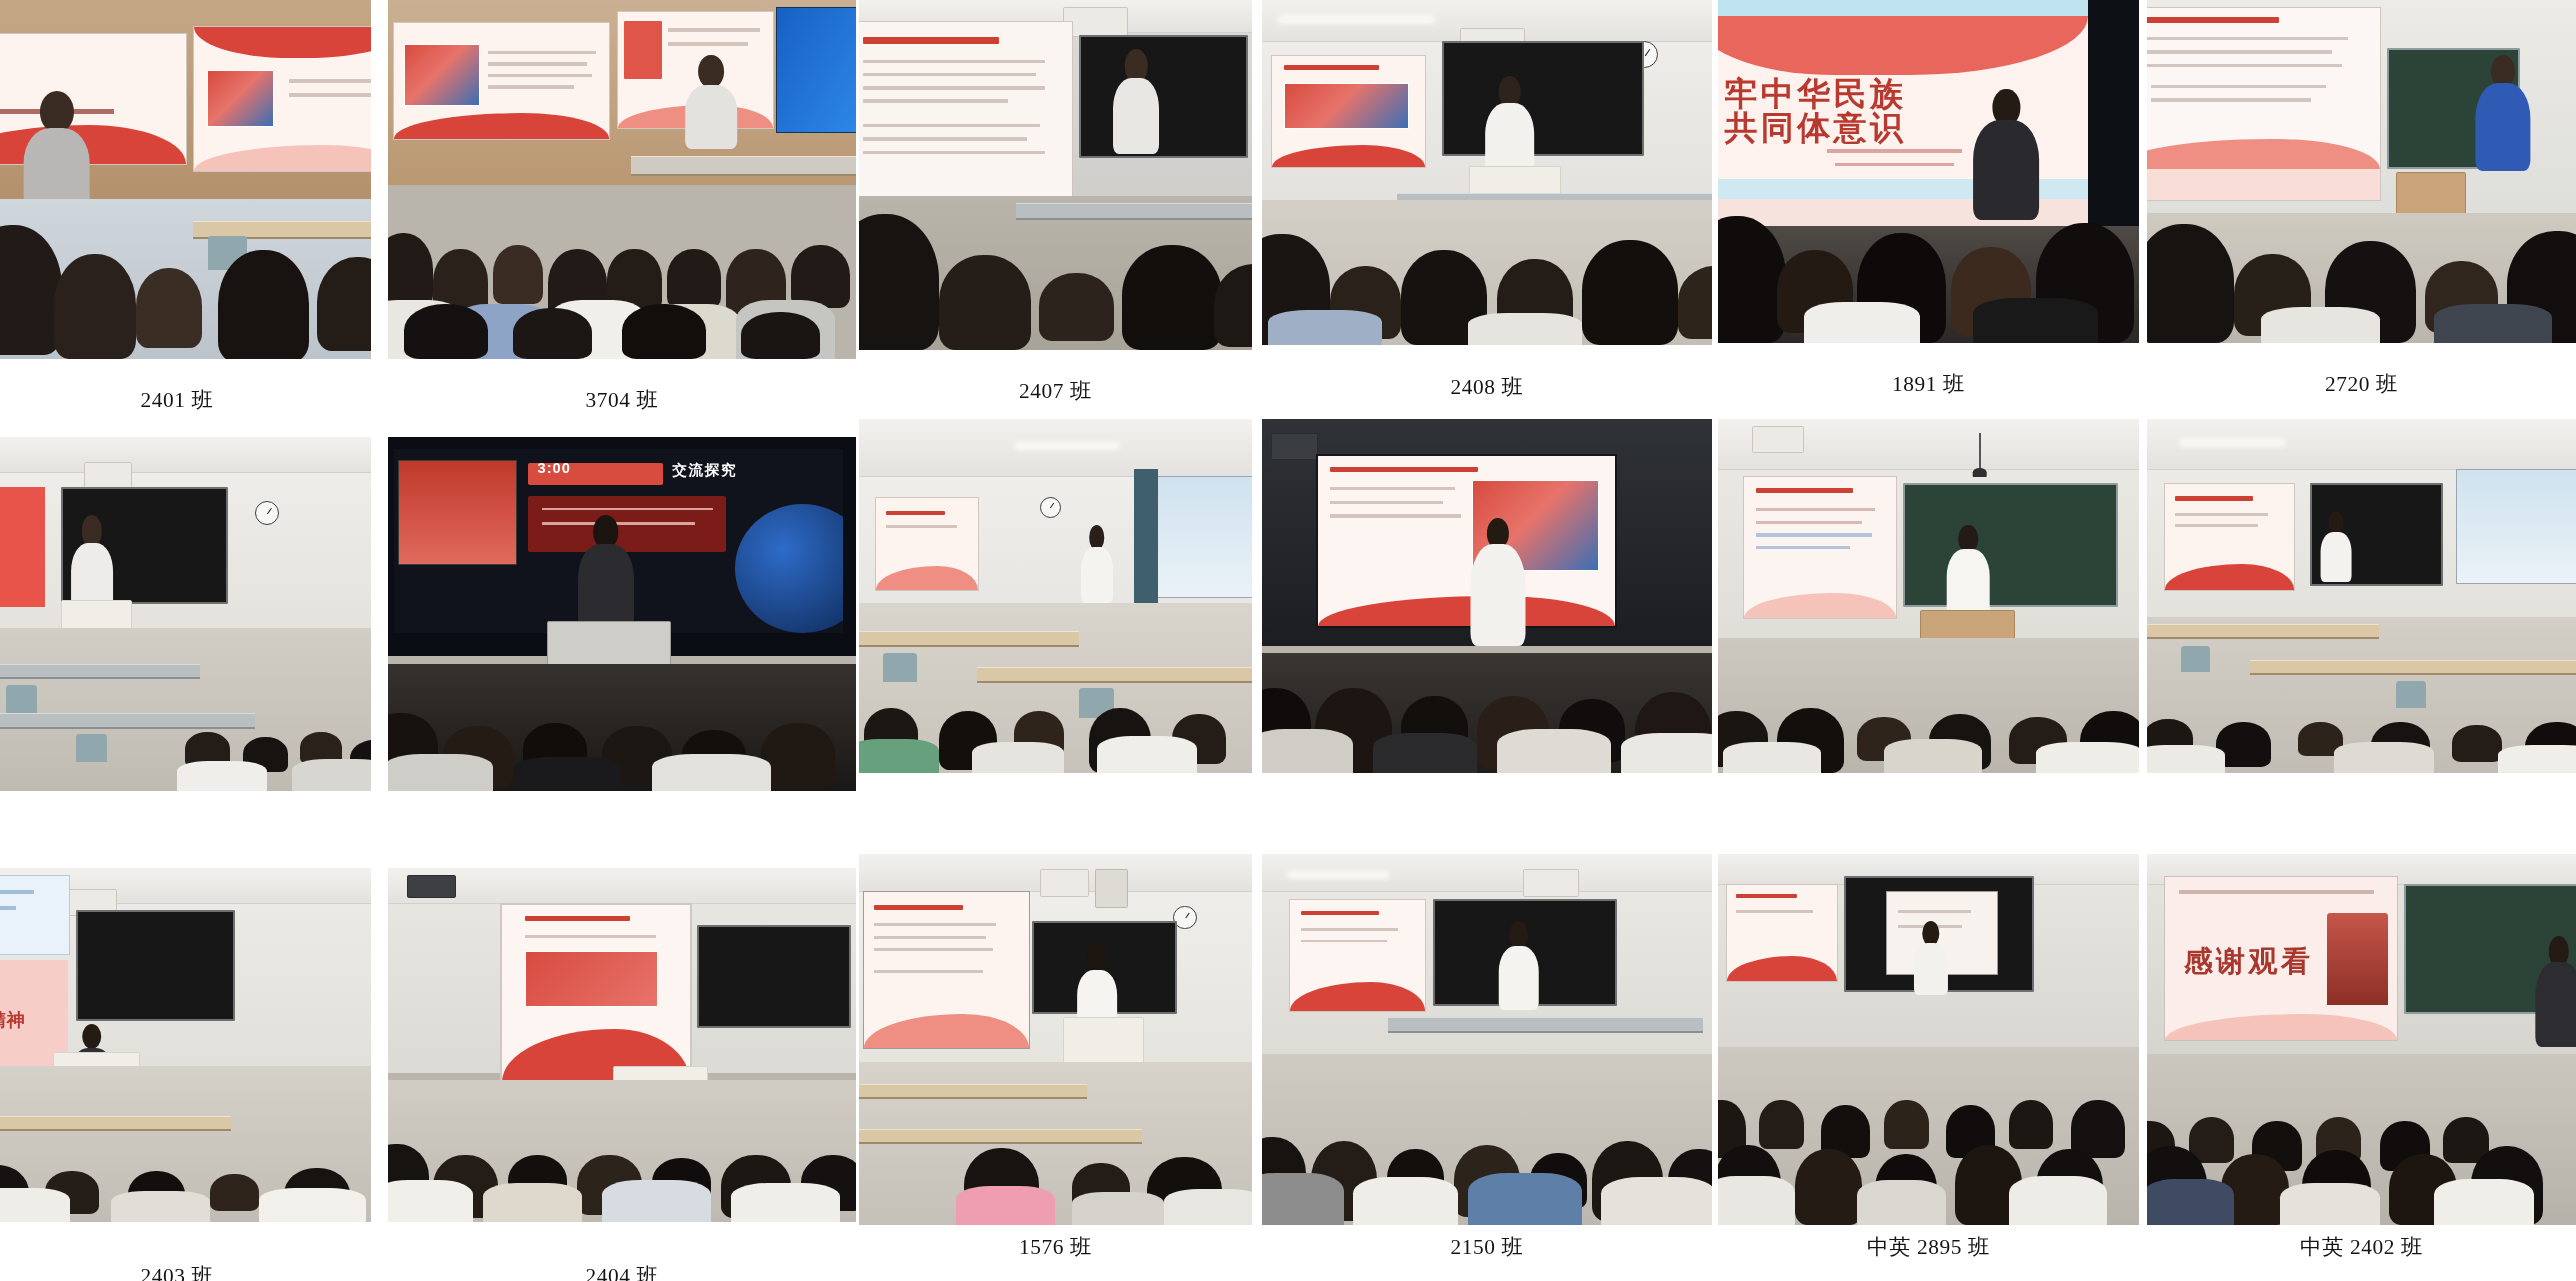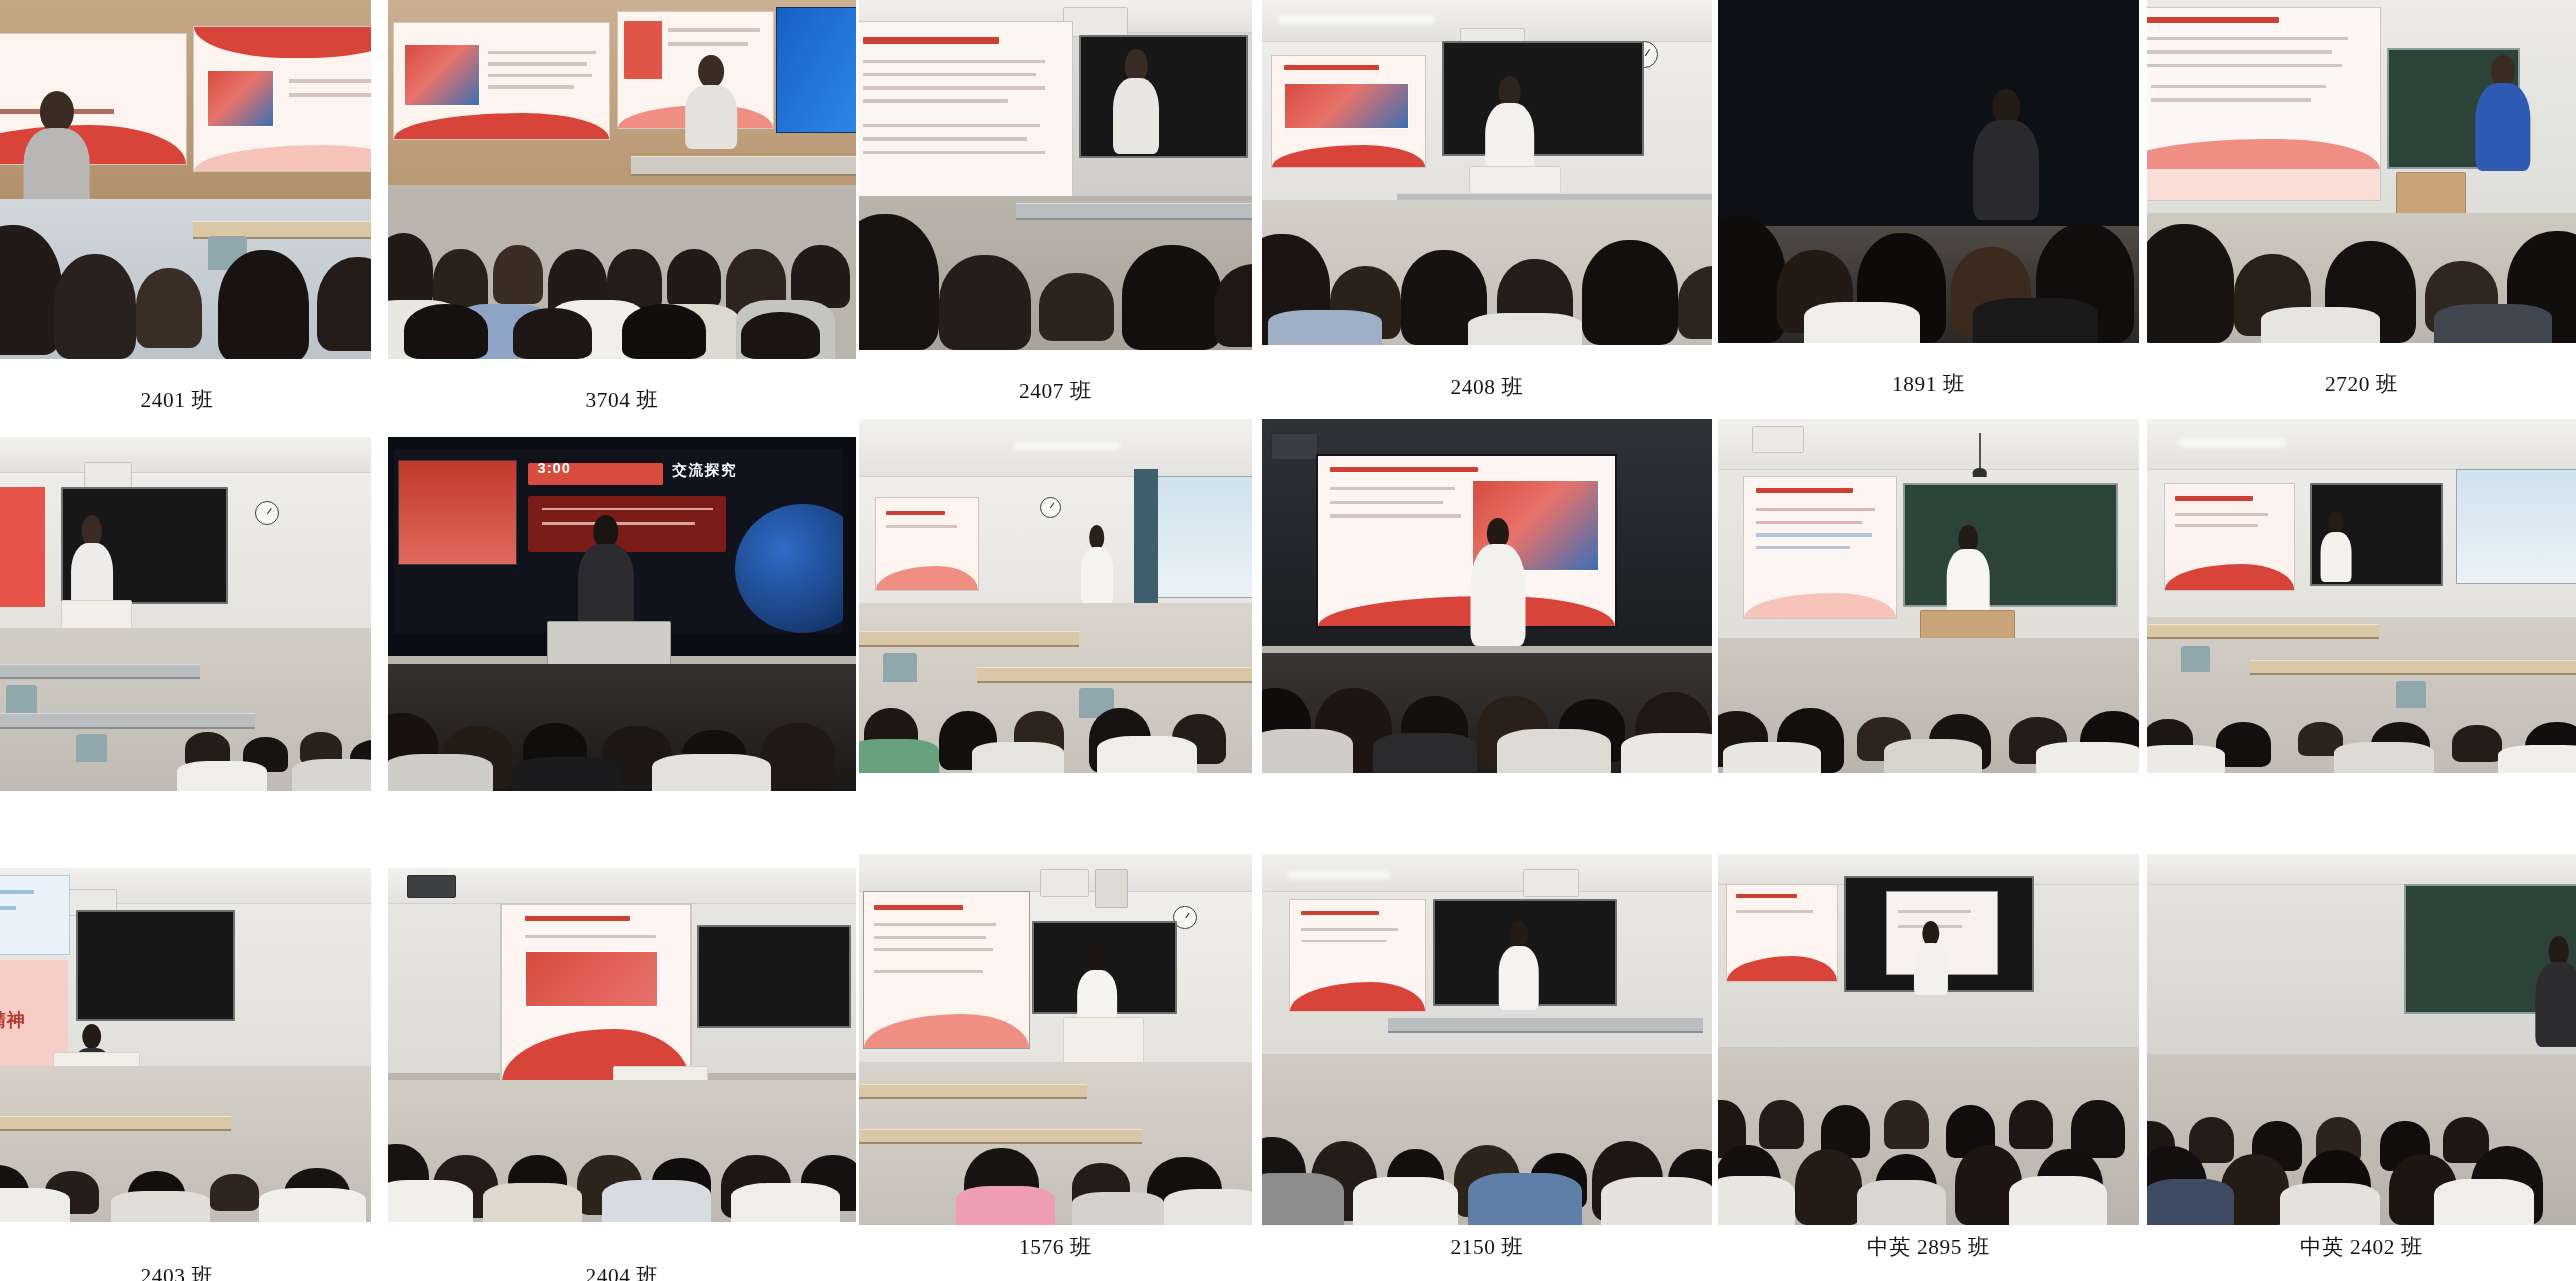--- a/index.html
+++ b/index.html
@@ -389,20 +389,30 @@
         </div>
       </div>
     </div>
     <div class="caption" style="left:0;top:377px;width:450px;">2408 班</div>
   </div>
 
   <div class="cell" style="left:1718px; top:0px; width:421px; height:343px;">
     <div class="photo" style="width:421px;height:343px;">
       <div class="scene">
         <div class="wall" style="height:72%;background:#0d1014"></div>
+        <div class="screen" style="left:-6%;top:0%;width:94%;height:66%;background:#fdf2ee;border:none;">
+          <div style="position:absolute;left:0;right:0;top:0;height:7%;background:#bfe4f0;"></div>
+          <div style="position:absolute;left:0;right:0;top:7%;height:26%;background:#e8665c;border-radius:0 0 45% 35% / 0 0 100% 100%;"></div>
+          <div class="banner-txt" style="left:8%;top:34%;font-size:33px;letter-spacing:3.4px;">牢中华民族</div>
+          <div class="banner-txt" style="left:8%;top:49%;font-size:33px;letter-spacing:3.4px;">共同体意识</div>
+          <div class="ppt-line" style="left:34%;top:66%;width:34%;height:3.4px;background:#d2928c"></div>
+          <div class="ppt-line" style="left:36%;top:72%;width:30%;height:3.4px;background:#d2928c"></div>
+          <div style="position:absolute;left:0;right:0;bottom:12%;height:9%;background:#cfe9f2;"></div>
+          <div style="position:absolute;left:0;right:0;bottom:0;height:12%;background:#f6e3dd;"></div>
+        </div>
         <div class="person" style="left:60%;top:26%;width:17%;height:38%;">
           <div class="head" style="width:38%;height:28%;background:#241b15"></div>
           <div class="body" style="width:92%;height:76%;background:#2a2a2e"></div>
         </div>
         <div class="floor" style="height:34%;background:linear-gradient(#4f4a46,#2b2826)"></div>
         <div class="audience" style="height:50%">
           <div class="head" style="left:-4%;bottom:0;width:22%;height:74%;background:#0f0c0b"></div>
           <div class="head" style="left:16%;bottom:6%;width:17%;height:48%;background:#241a14"></div>
           <div class="head" style="left:34%;bottom:0;width:20%;height:64%;background:#0d0a09"></div>
           <div class="head" style="left:55%;bottom:4%;width:18%;height:52%;background:#3d2a1f"></div>
@@ -861,20 +871,26 @@
     </div>
 
   </div>
 
   <div class="cell" style="left:2147px; top:854px; width:429px; height:371px;">
     <div class="photo" style="width:429px;height:371px;">
       <div class="scene">
         <div class="wall" style="height:54%;background:linear-gradient(#e7e5e0,#d6d4cf)"></div>
         <div class="ceiling" style="height:8%"></div>
         <div class="board green" style="left:60%;top:8%;width:44%;height:34%"></div>
+        <div class="screen" style="left:4%;top:6%;width:54%;height:44%;background:#fbeeea;border-color:#cdbfbb;">
+          <div class="ppt-line" style="left:6%;top:8%;width:84%;height:3.4px;background:#c6a49e"></div>
+          <div class="banner-txt" style="left:8%;top:42%;font-size:29px;letter-spacing:3.4px;color:#a8372d;">感谢观看</div>
+          <div style="position:absolute;right:4%;top:22%;width:26%;height:56%;background:linear-gradient(#c6564a,#8c2f26);border-radius:3.4px 3.4px 0 0;"></div>
+          <div class="ppt-wave pale" style="height:16%"></div>
+        </div>
         <div class="person" style="left:90%;top:22%;width:12%;height:30%;">
           <div class="head" style="width:40%;height:28%;background:#241b15"></div>
           <div class="body" style="width:92%;height:76%;background:#2d2d31"></div>
         </div>
         <div class="floor" style="height:46%;background:linear-gradient(#cbc7be,#b6b2a9)"></div>
         <div class="audience" style="height:56%">
           <div class="head" style="left:-2%;bottom:26%;width:11%;height:24%;background:#1d1713"></div>
           <div class="head" style="left:12%;bottom:30%;width:10%;height:22%;background:#241c16"></div>
           <div class="head" style="left:26%;bottom:26%;width:11%;height:24%;background:#120f0d"></div>
           <div class="head" style="left:40%;bottom:30%;width:10%;height:22%;background:#2c231b"></div>

